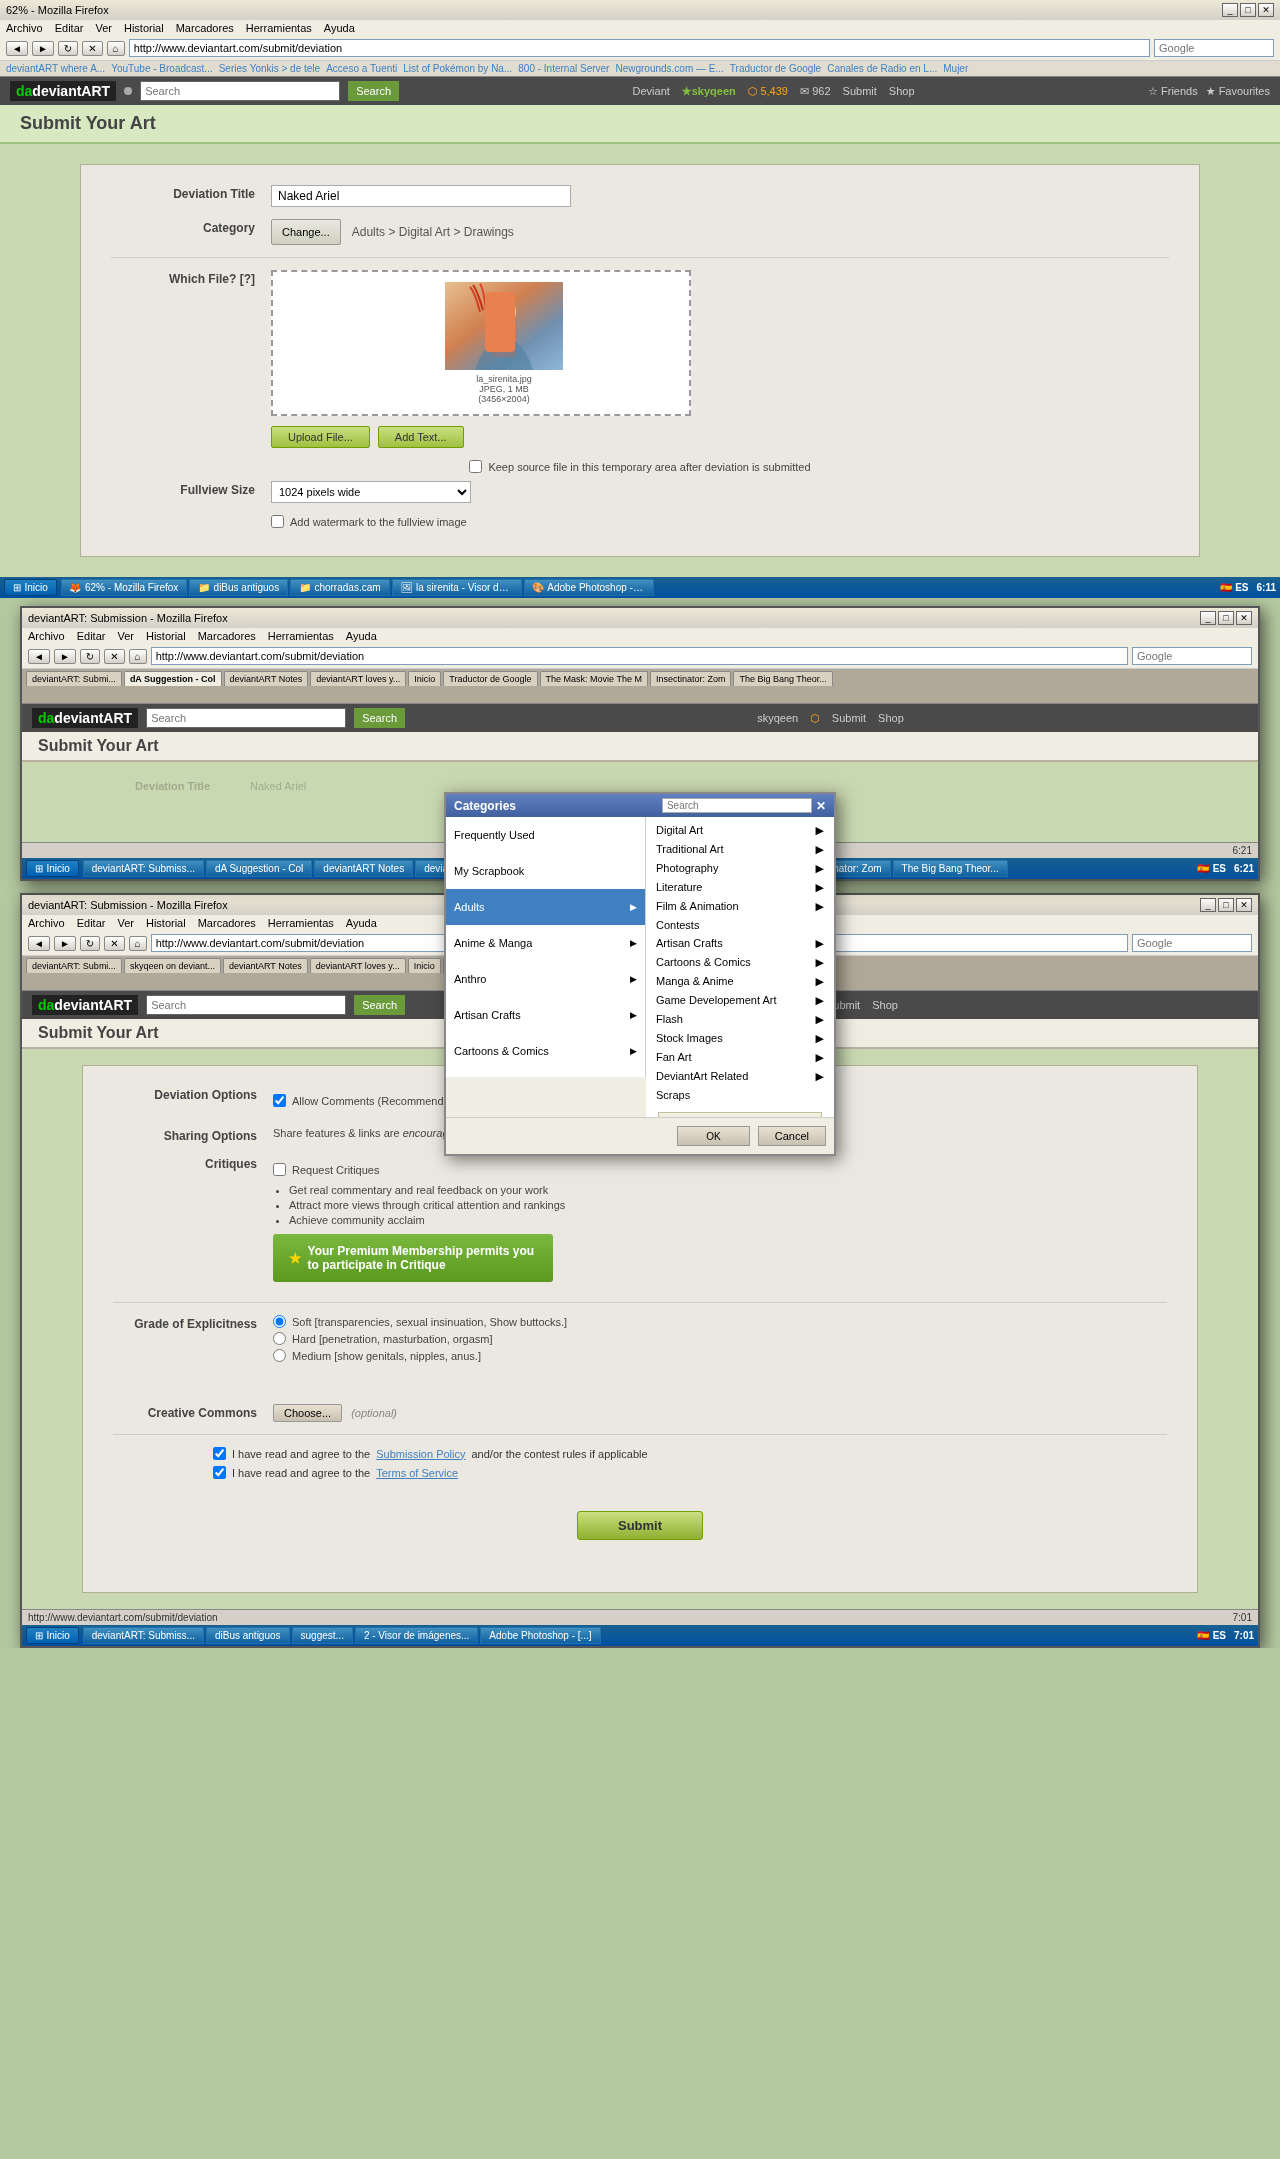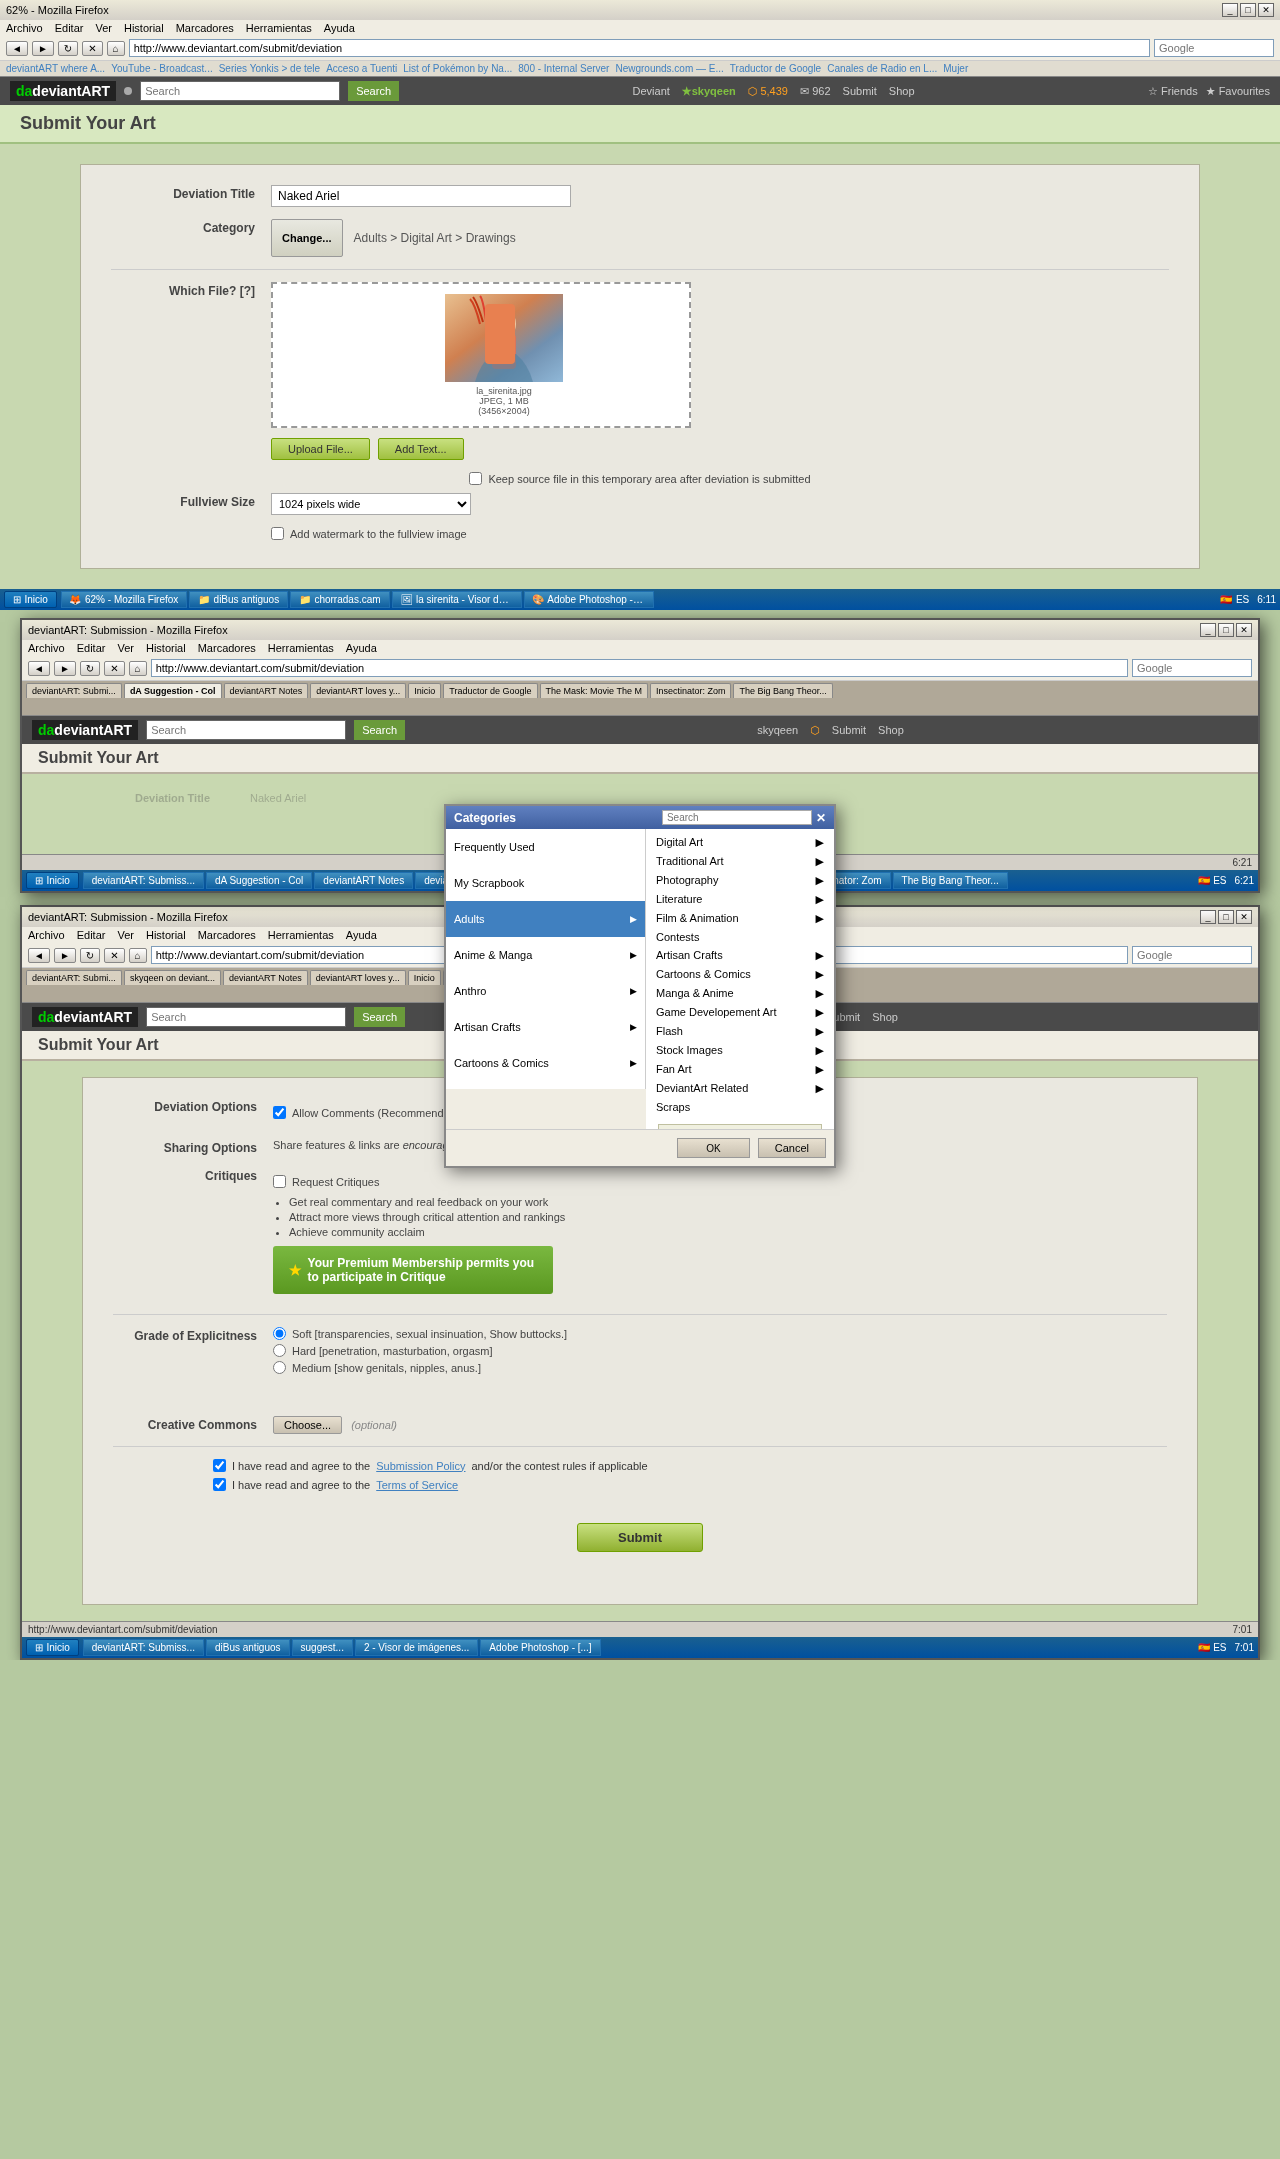--- a/index.html
+++ b/index.html
@@ -29,21 +29,21 @@
     .da-nav span { cursor: pointer; }
     .da-nav-right { display: flex; align-items: center; gap: 8px; color: #ccc; font-size: 11px; }
 
     
     .page-title-bar { background: #f5f5f0; border-bottom: 2px solid #c8c0a0; padding: 6px 20px; }
     .page-title { font-size: 18px; font-weight: bold; color: #444; }
     .form-row { display: flex; align-items: flex-start; margin-bottom: 12px; }
     .form-label { width: 160px; font-weight: bold; color: #444; font-size: 12px; padding-top: 2px; text-align: right; padding-right: 16px; }
     .form-field { flex: 1; }
     .text-input { width: 300px; border: 1px solid #aaa; padding: 3px 6px; font-size: 12px; background: #fff; }
-    .category-btn { background: linear-gradient(to bottom, #e8e8e0, #d0d0c0); border: 1px solid #999; padding: 12px 10px; font-size: 11px; cursor: pointer; border-radius: 2px; font-weight: bold; }
+    .category-btn { background: linear-gradient(to bottom, #e8e8e0, #d0d0c0); border: 1px solid #999; padding: 6px 10px; font-size: 11px; cursor: pointer; border-radius: 2px; }
     .category-text { color: #555; font-size: 12px; margin-left: 8px; }
 
     
     .file-area { border: 2px dashed #999; background: #fff; padding: 10px; width: 420px; min-height: 100px; display: flex; align-items: center; justify-content: center; flex-direction: column; }
     .file-preview { display: flex; flex-direction: column; align-items: center; margin-left: 46px; }
     .file-info { font-size: 9px; color: #555; text-align: center; margin-top: 4px; }
     .upload-buttons { display: flex; gap: 8px; margin-top: 10px; }
     .upload-btn { background: linear-gradient(to bottom, #c8e080, #a0c040); border: 1px solid #70a000; padding: 4px 16px; font-size: 11px; cursor: pointer; border-radius: 2px; color: #333; }
     .checkbox-row { display: flex; align-items: center; gap: 6px; margin: 8px 0; color: #444; font-size: 11px; }
     .select-field { border: 1px solid #aaa; padding: 3px; font-size: 11px; background: #fff; width: 200px; }
@@ -80,21 +80,21 @@
     
     .signature { position: relative; text-align: right; padding-right: 40px; padding-bottom: 10px; font-family: cursive; font-size: 22px; color: #333; opacity: 0.7; }
 
     
     .status-bar { background: #d4d0c8; border-top: 1px solid #888; padding: 2px 6px; font-size: 10px; color: #333; display: flex; justify-content: space-between; }
 
     
     .taskbar { background: linear-gradient(to bottom, #1a6090, #0050a0); padding: 2px 4px; display: flex; align-items: center; gap: 4px; }
     .taskbar-btn { background: linear-gradient(to bottom, #2080c0, #0060b0); border: 1px solid #004080; color: #fff; padding: 2px 8px; font-size: 10px; cursor: pointer; border-radius: 2px; display: flex; align-items: center; gap: 3px; }
     .taskbar-item { background: linear-gradient(to bottom, #4090c0, #1060a0); border: 1px solid #2070b0; color: #fff; padding: 2px 8px; font-size: 10px; cursor: pointer; max-width: 130px; overflow: hidden; white-space: nowrap; text-overflow: ellipsis; }
-    .taskbar-right { margin-left: auto; display: flex; align-items: center; gap: 8px; color: #fff; font-size: 10px; }
+    .taskbar-right { margin-left: auto; display: flex; align-items: center; gap: 8px; color: #fff; font-size: 10px; font-weight: bold; }
 
     
     .cat-scroll { max-height: 260px; overflow-y: auto; }
 
     
     .la-sirenita-img { 
       width: 118px; height: 88px;
       background: linear-gradient(160deg, #f0c090 0%, #e09060 30%, #c07040 50%, #6090c0 70%, #80a8d8 100%);
       position: relative;
       display: flex; align-items: center; justify-content: center;

